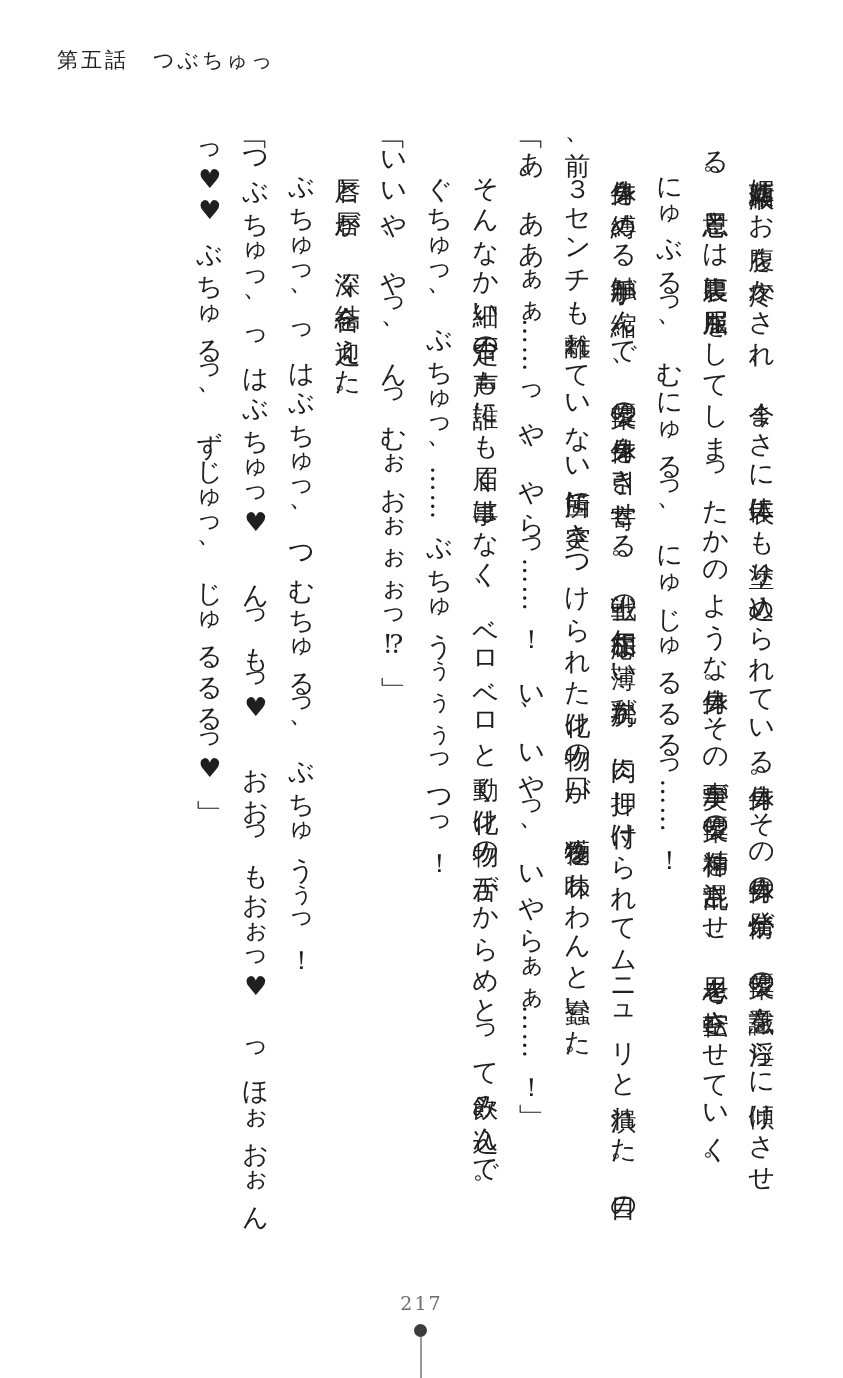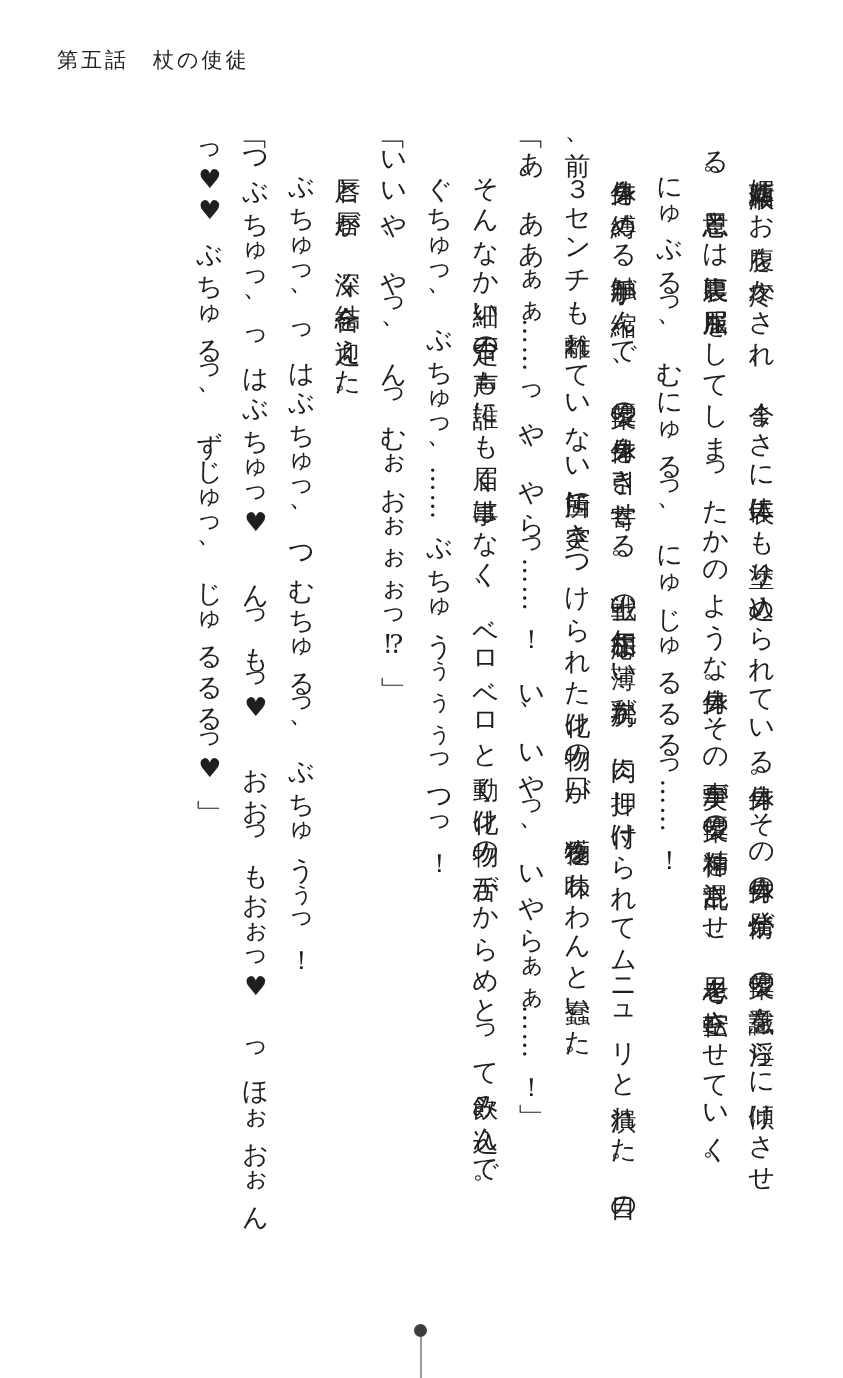--- a/index.html
+++ b/index.html
@@ -70,32 +70,33 @@
     width: 2px;
     height: 41px;
     background: #9a9a9a;
   }
 </style>
 </head>
 <body>
 
 <div class="page">
 
-  <div class="chapter-header">第五話　杖の使徒</div>
+  <div class="chapter-header">第五話　つぶちゅっ</div>
 
   <div class="body-text">
     <p class="para indent">媚薬粘液にお腹を疼かされ、今まさに体表にも塗り込められている身体。その身体の発情が、優菜の意識を淫らに傾けさせる。意思とは裏腹に屈服をしてしまったかのような身体。その事実が優菜の精神を混乱させ、思考を空転させていく。</p>
     <p class="para indent">にゅぶるっ、むにゅるっ、にゅじゅるるるっ……！</p>
     <p class="para indent">身体を縛める触手が縮んで、優菜の身体を引き寄せる。戦士の年相応な薄い乳房が、肉に押し付けられてムニュリと潰れた。目の前、３センチも離れていない箇所に突きつけられた化け物の口が、獲物を味わわんと蠢いた。</p>
     <p class="para">「あ、ああぁぁ……っや、やらっ……！　い、いやっ、いやらぁぁ……！」</p>
     <p class="para indent">そんなか細い否定の声も誰にも届く事はなく、ベロベロと動く化け物の舌がからめとって飲み込んで。</p>
     <p class="para indent">ぐちゅっ、ぶちゅっ、……ぶちゅうぅぅぅっつっ！</p>
     <p class="para">「いいや、やっ、んっむぉおぉぉぉっ⁉」</p>
     <p class="para indent">唇と唇が、深く結合を迎えた。</p>
     <p class="para indent">ぶちゅっ、っはぶちゅっ、つむちゅるっ、ぶちゅうぅっ！</p>
     <p class="para">「つぶちゅっ、っはぶちゅっ♥　んっもっ♥　おおっもおぉっ♥　っほぉおぉんっ♥♥ぶちゅるっ、ずじゅっ、じゅるるるっ♥」</p>
   </div>
 
+  <div class="page-number">217</div>
 
   <div class="footer-dot"></div>
   <div class="footer-line"></div>
 
 </div>
 
 </body></html>

